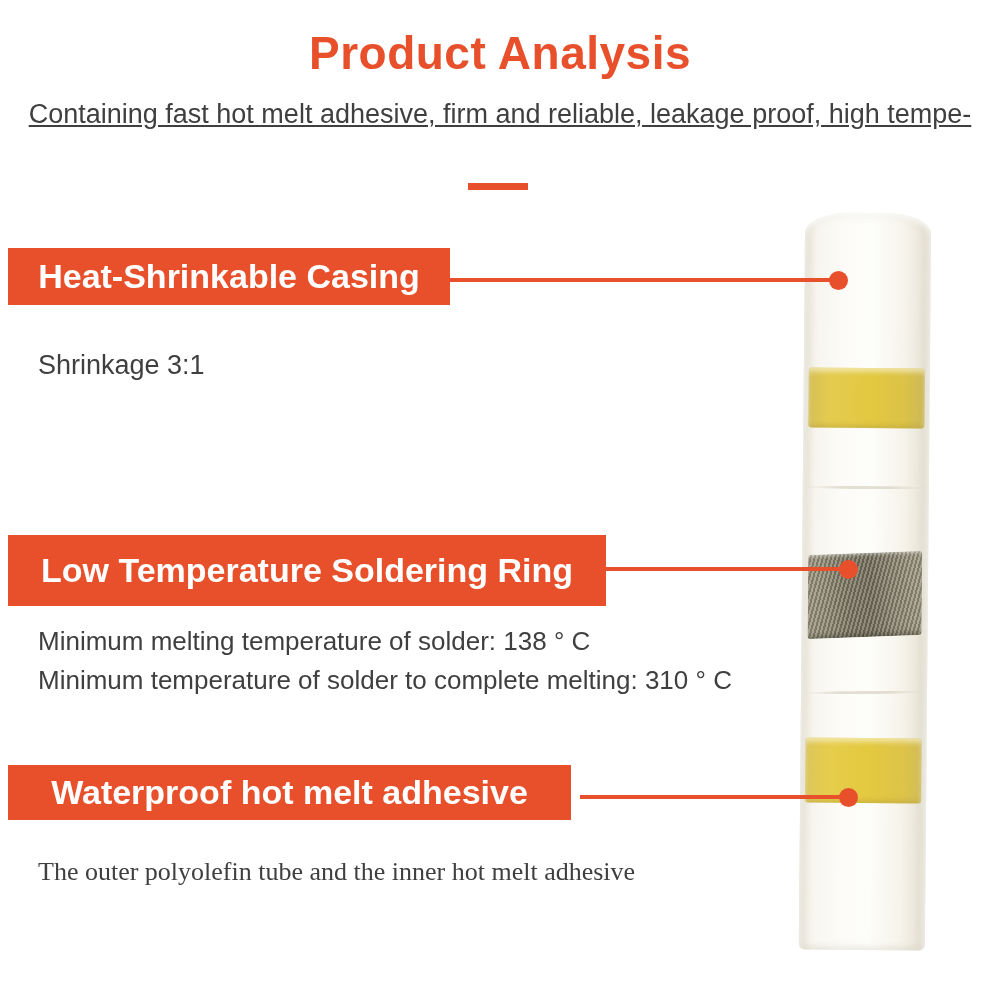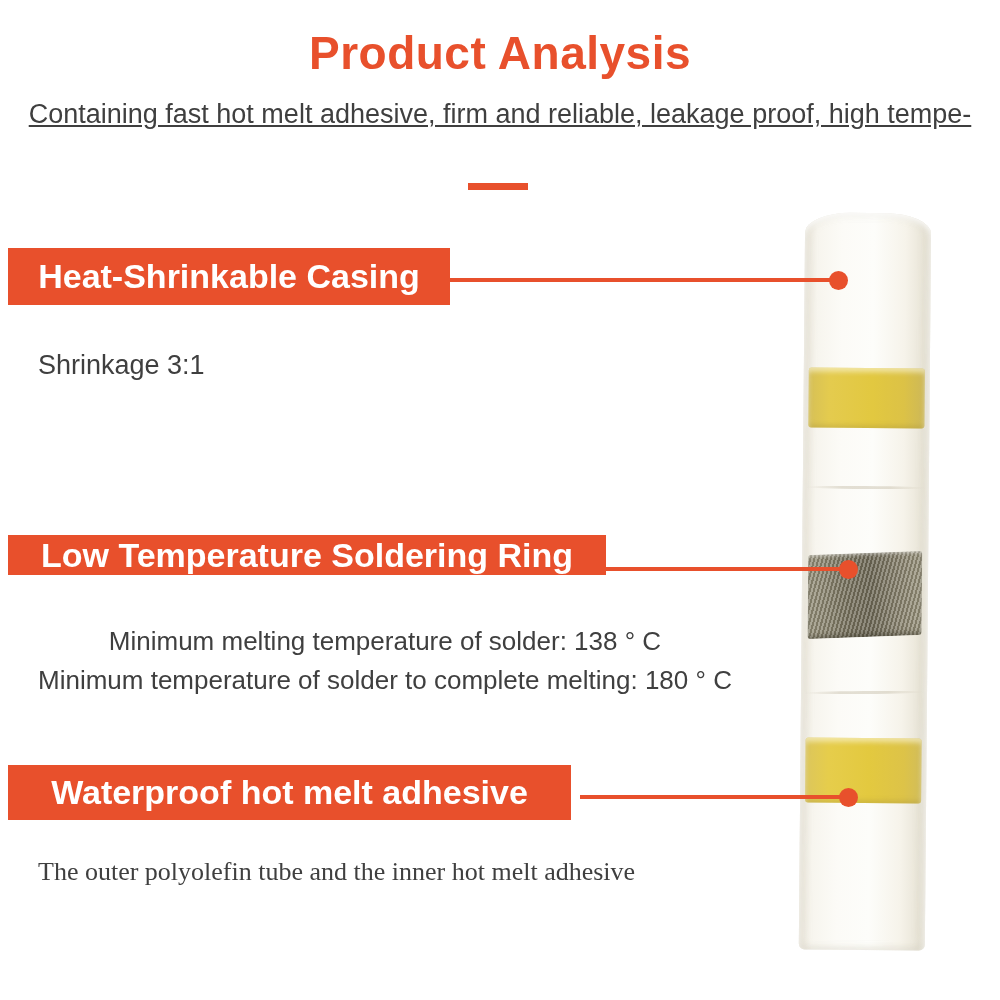--- a/index.html
+++ b/index.html
@@ -51,21 +51,21 @@
     background: var(--accent);
     color: #ffffff;
     font-weight: bold;
     font-size: 34px;
     display: flex;
     align-items: center;
     justify-content: center;
     white-space: nowrap;
   }
   .banner-1 { top: 248px; width: 442px; height: 57px; }
-  .banner-2 { top: 535px; width: 598px; height: 40px; }
+  .banner-2 { top: 535px; width: 598px; height: 71px; }
   .banner-3 { top: 765px; width: 563px; height: 55px; }
 
   
   .leader {
     position: absolute;
     height: 4px;
     background: var(--accent);
   }
   .leader-1 { left: 450px; top: 278px; width: 390px; }
   .leader-2 { left: 606px; top: 567px; width: 243px; }
@@ -83,21 +83,21 @@
 
   
   .desc {
     position: absolute;
     left: 38px;
     color: var(--body-text);
     font-size: 27px;
     line-height: 38px;
   }
   .desc-1 { top: 315px; margin-top: 31px; }
-  .desc-2 { top: 622px; font-size: 26px; line-height: 38.5px; text-align: center; }
+  .desc-2 { top: 622px; font-size: 26px; line-height: 38.5px; }
   .desc-3 { top: 853px; font-size: 26px; font-family: Liberation Serif, serif; }
 
   
   .tube {
     position: absolute;
     left: 802px; top: 213px;
     width: 126px; height: 737px;
     transform: rotate(0.5deg);
     background: linear-gradient(90deg,
       #ebe7dc 0%, #f7f5ee 10%, #fcfbf7 30%, #fdfdfa 55%,
@@ -176,21 +176,21 @@
   <div class="dot dot-1"></div>
   <p class="desc desc-1">Shrinkage 3:1</p>
 
   <div class="banner banner-2">
     <span>Low Temperature Soldering Ring</span>
   </div>
   <div class="leader leader-2"></div>
   <div class="dot dot-2"></div>
   <div class="desc desc-2">
     <p>Minimum melting temperature of solder: 138 ° C</p>
-    <p>Minimum temperature of solder to complete melting: 180 ° C</p>
+    <p>Minimum temperature of solder to complete melting: 310 ° C</p>
   </div>
 
   <div class="banner banner-3">
     <span>Waterproof hot melt adhesive</span>
   </div>
   <div class="leader leader-3"></div>
   <div class="dot dot-3"></div>
   <p class="desc desc-3">The outer polyolefin tube and the inner hot melt adhesive</p>
 
 </div>

